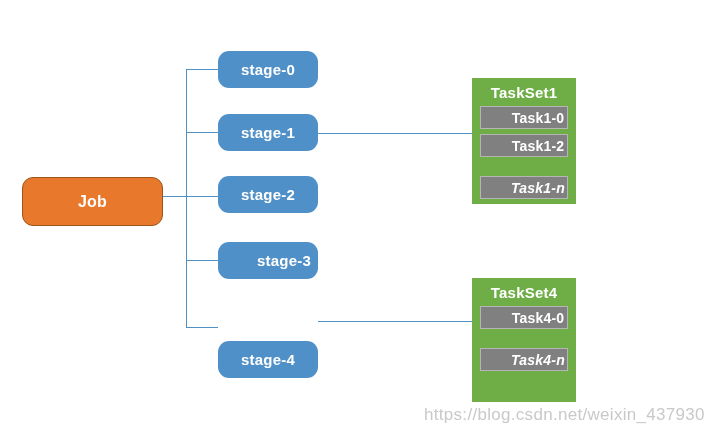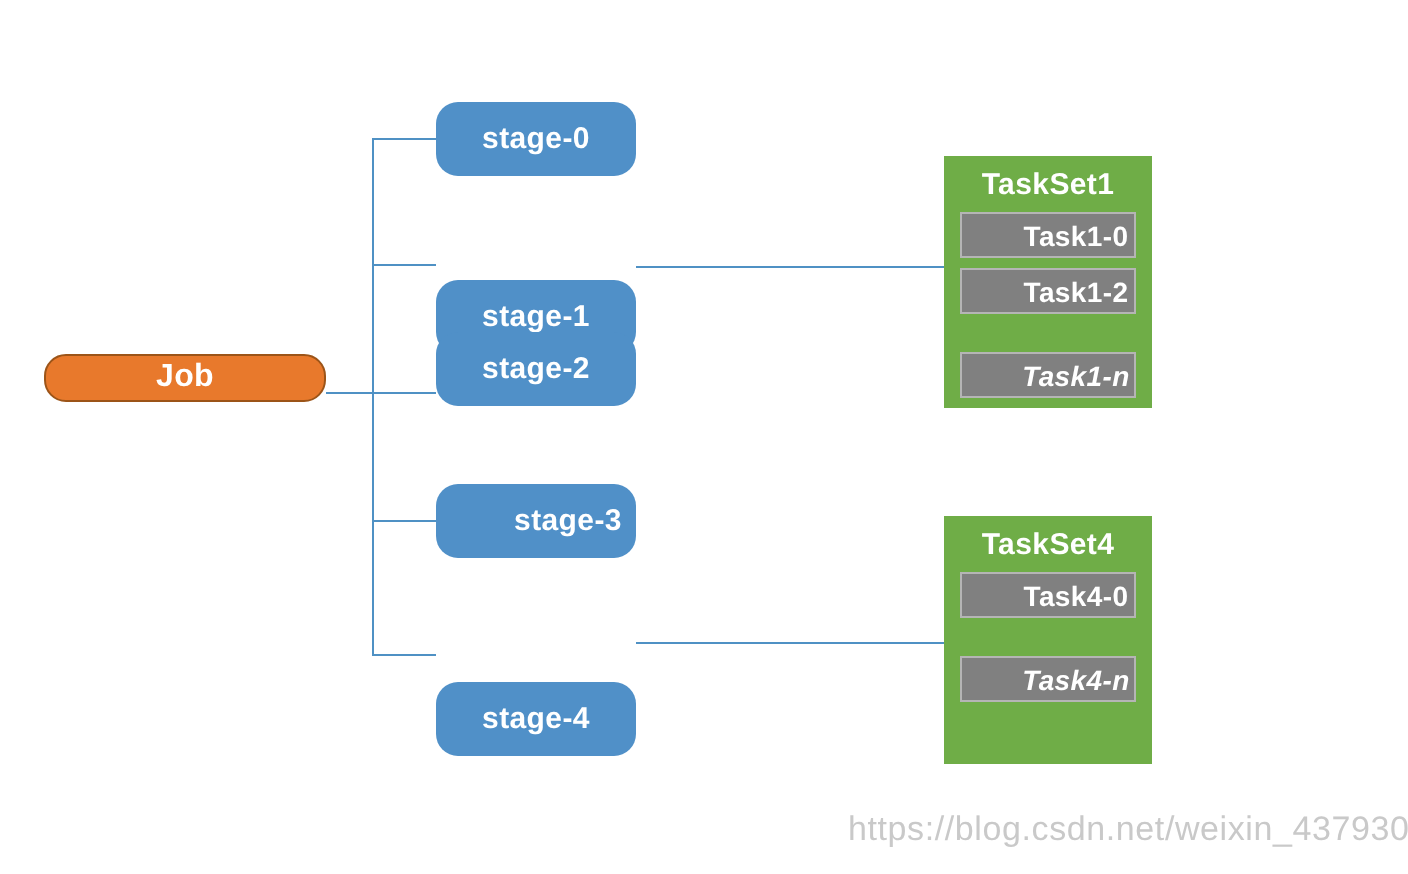--- a/index.html
+++ b/index.html
@@ -24,21 +24,21 @@
     align-items: center;
     justify-content: center;
     color: #ffffff;
     letter-spacing: 0.2px;
     border-radius: 11px;
   }
   .job-node {
     left: 22px;
     top: 177px;
     width: 141px;
-    height: 24px;
+    height: 49px;
     background: #e8792c;
     border: 1px solid #9c5418;
     font-size: 16px;
     font-weight: bold;
   }
   .stage-node {
     left: 218px;
     width: 100px;
     height: 37px;
     background: #5090c8;
@@ -123,41 +123,41 @@
 
   <div class="conn h" style="left:318px; top:321px; width:155px;"></div>
 
   <div class="node job-node">
     <span>Job</span>
   </div>
 
   <div class="node stage-node" style="top:51px;">
     <span>stage-0</span>
   </div>
-  <div class="node stage-node" style="top:114px;margin-top:26px;">
+  <div class="node stage-node" style="top:114px;">
     <span>stage-1</span>
   </div>
-  <div class="node stage-node" style="top:166px;">
+  <div class="node stage-node" style="top:176px;">
     <span>stage-2</span>
   </div>
   <div class="node stage-node" style="top:242px;padding-left:32px;">
     <span>stage-3</span>
   </div>
   <div class="node stage-node" style="top:309px;margin-top:32px;">
     <span>stage-4</span>
   </div>
 
   <div class="taskset-node" style="top:58px; height:126px;margin-top:20px;">
     <div class="taskset-title">TaskSet1</div>
     <div class="task-box">Task1-0</div>
     <div class="task-box">Task1-2</div>
     <div class="task-box gap-before">Task1-n</div>
   </div>
 
-  <div class="taskset-node" style="top:258px; height:124px;">
+  <div class="taskset-node" style="top:278px; height:124px;">
     <div class="taskset-title">TaskSet4</div>
     <div class="task-box">Task4-0</div>
     <div class="task-box gap-before">Task4-n</div>
   </div>
 
   <div id="watermark">https://blog.csdn.net/weixin_43793061</div>
 
 </div>
 
 </body></html>

